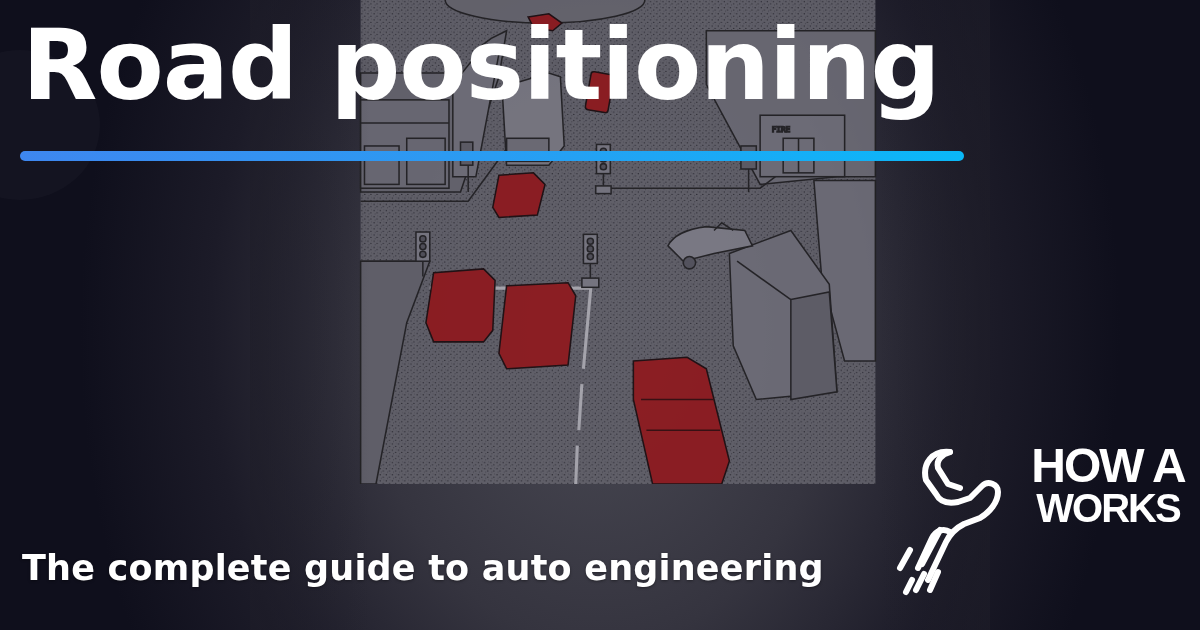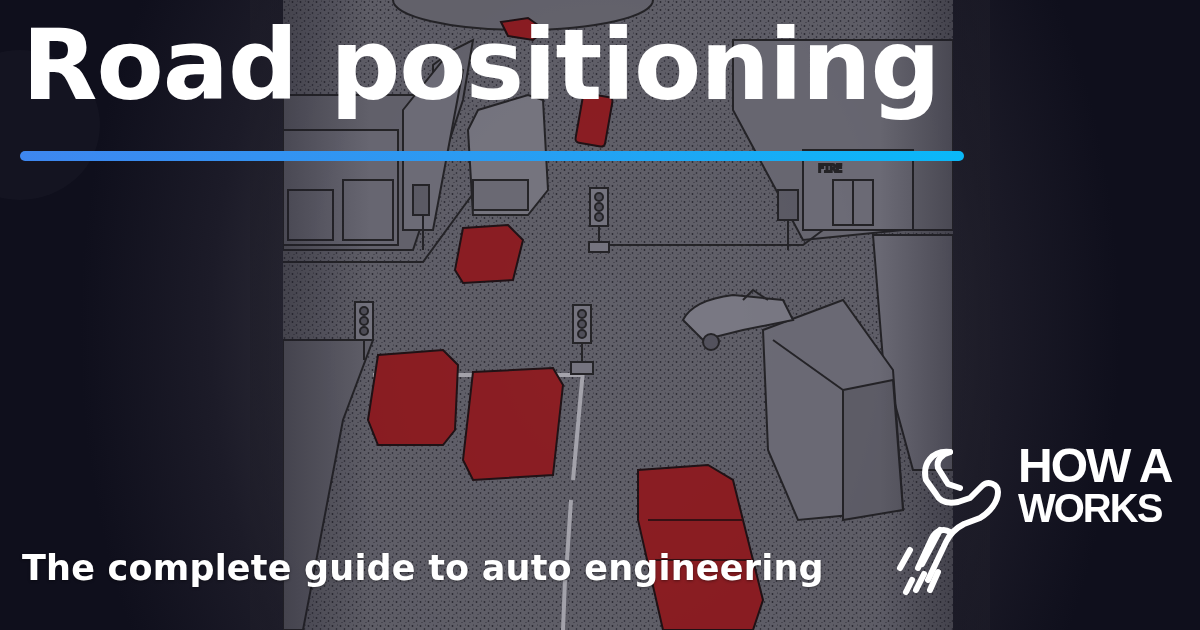--- a/index.html
+++ b/index.html
@@ -23,21 +23,21 @@
     height: 150px;
     border-radius: 50%;
     background: rgba(255,255,255,0.025);
   }
   
   .illustration {
     position: absolute;
     left: 283px;
     top: 0;
     width: 670px;
-    height: 630px;
+    height: 484px;
     opacity: 0.92;
   }
   .illustration svg { width: 100%; height: 100%; display: block; }
   .illu-fade-left {
     position: absolute;
     left: 250px; top: 0; width: 120px; height: 630px;
     background: linear-gradient(90deg, rgba(30,29,40,0.55), rgba(30,29,40,0));
   }
   .illu-fade-right {
     position: absolute;
@@ -94,21 +94,21 @@
     height: 160px;
   }
   .logo-text {
     position: absolute;
     left: 130px;
     top: 0;
     width: 180px;
     color: #ffffff;
     font-family: "Liberation Sans", sans-serif;
     font-weight: bold;
-    text-align: left;
+    text-align: center;
     line-height: 1;
   }
   .logo-line1 { display:block; font-size: 48px; letter-spacing: -2px; margin-top: 2px; }
   .logo-line2 { display:block; font-size: 66px; letter-spacing: -1px; margin-top: -2px; }
   .logo-line3 { display:block; font-size: 40px; letter-spacing: -2px; margin-top: -2px; }
 </style>
 </head>
 <body>
 
 <div class="card">

